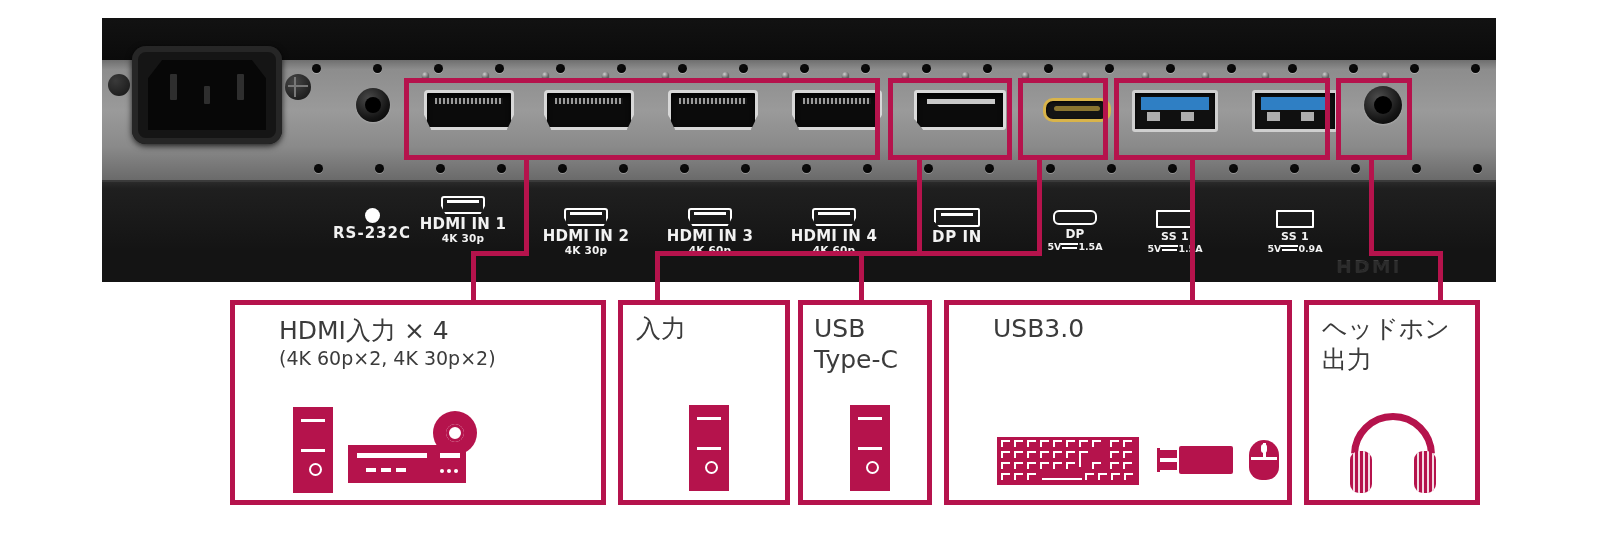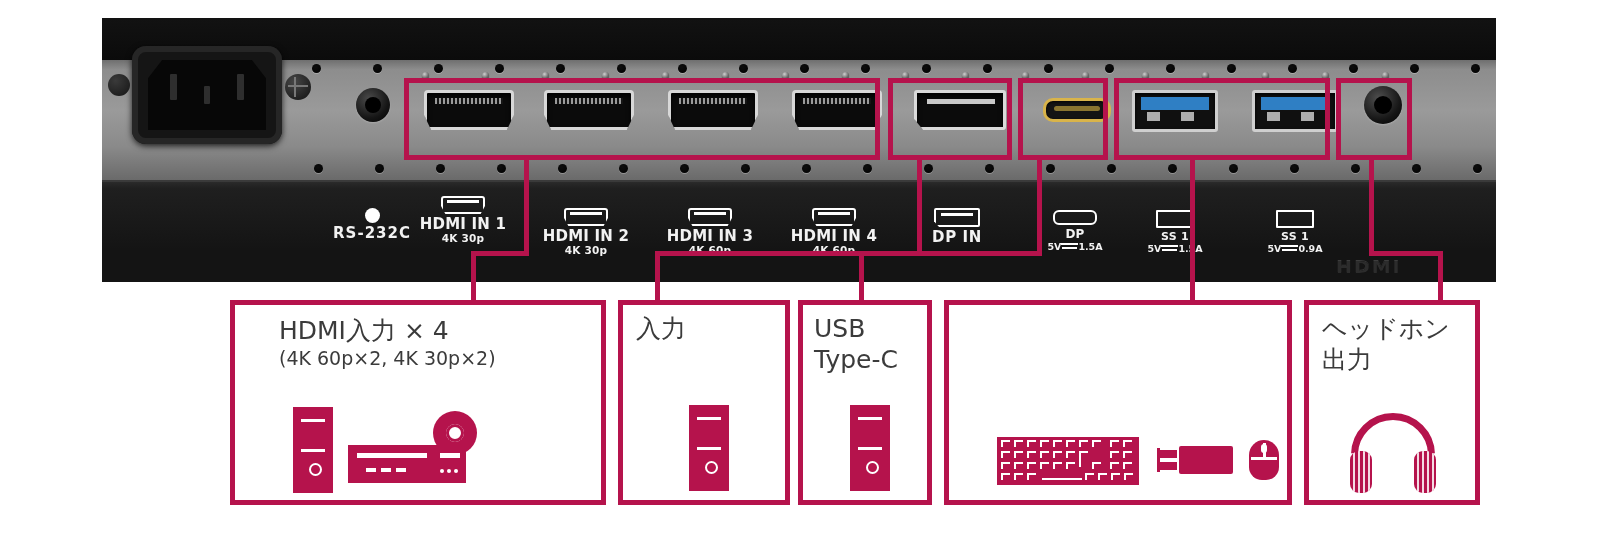--- a/index.html
+++ b/index.html
@@ -407,20 +407,21 @@
     <div class="tower">
       <i class="s1"></i>
         <i class="s2"></i>
         <i class="pw"></i>
     </div>
   </div>
 </div>
 
 <div class="callout" style="left:944px;top:300px;width:348px;height:205px;">
   <div style="position:absolute;left:44px;top:8px;">
+    <div class="ctitle">USB3.0</div>
   </div>
   <div class="cbody" style="left:48px;top:132px;">
     <div class="keyboard" style="position:absolute;left:0;top:0;">
       <i style="left:4px;top:3px;width:9px;height:2px;"></i>
         <i style="left:4px;top:3px;width:2px;height:7px;"></i>
       <i style="left:17px;top:3px;width:9px;height:2px;"></i>
         <i style="left:17px;top:3px;width:2px;height:7px;"></i>
       <i style="left:30px;top:3px;width:9px;height:2px;"></i>
         <i style="left:30px;top:3px;width:2px;height:7px;"></i>
       <i style="left:43px;top:3px;width:9px;height:2px;"></i>

